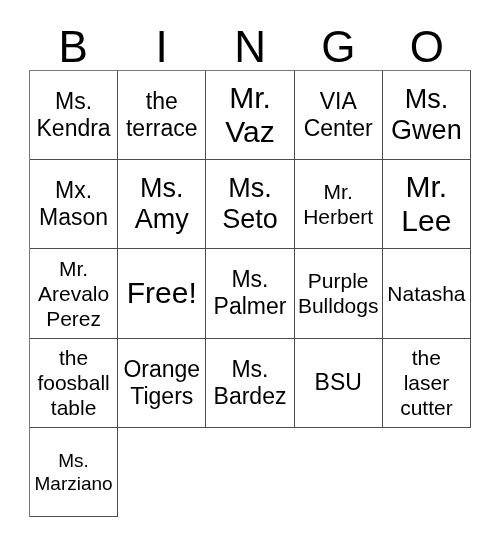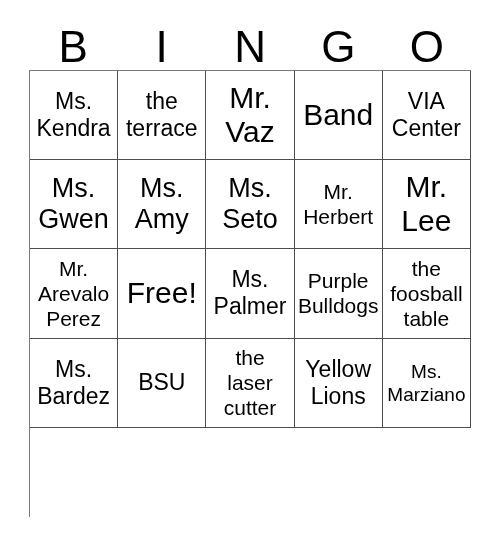--- a/index.html
+++ b/index.html
@@ -108,30 +108,31 @@
 Kendra</span>
       </div>
       <div class="cell fs-md">
         <span class="cell-text">the
 terrace</span>
       </div>
       <div class="cell fs-xl">
         <span class="cell-text">Mr.
 Vaz</span>
       </div>
-      <div class="cell fs-xl">
-        <span class="cell-text">Band</span>
-      </div>
       <div class="cell fs-md">
         <span class="cell-text">VIA
 Center</span>
       </div>
       <div class="cell fs-lg">
         <span class="cell-text">Ms.
 Gwen</span>
+      </div>
+      <div class="cell fs-md">
+        <span class="cell-text">Mx.
+Mason</span>
       </div>
       <div class="cell fs-lg">
         <span class="cell-text">Ms.
 Amy</span>
       </div>
       <div class="cell fs-lg">
         <span class="cell-text">Ms.
 Seto</span>
       </div>
       <div class="cell fs-sm">
@@ -152,39 +153,42 @@
       </div>
       <div class="cell fs-md">
         <span class="cell-text">Ms.
 Palmer</span>
       </div>
       <div class="cell fs-sm">
         <span class="cell-text">Purple
 Bulldogs</span>
       </div>
       <div class="cell fs-sm">
+        <span class="cell-text">Natasha</span>
+      </div>
+      <div class="cell fs-sm">
         <span class="cell-text">the
 foosball
 table</span>
+      </div>
+      <div class="cell fs-md">
+        <span class="cell-text">Orange
+Tigers</span>
       </div>
       <div class="cell fs-md">
         <span class="cell-text">Ms.
 Bardez</span>
       </div>
       <div class="cell fs-xxl">
         <span class="cell-text">BSU</span>
       </div>
       <div class="cell fs-sm">
         <span class="cell-text">the
 laser
 cutter</span>
       </div>
-      <div class="cell fs-md">
-        <span class="cell-text">Yellow
-Lions</span>
-      </div>
       <div class="cell fs-xs">
         <span class="cell-text">Ms.
 Marziano</span>
       </div>
     </div>
 
 </div>
 
 </body></html>

